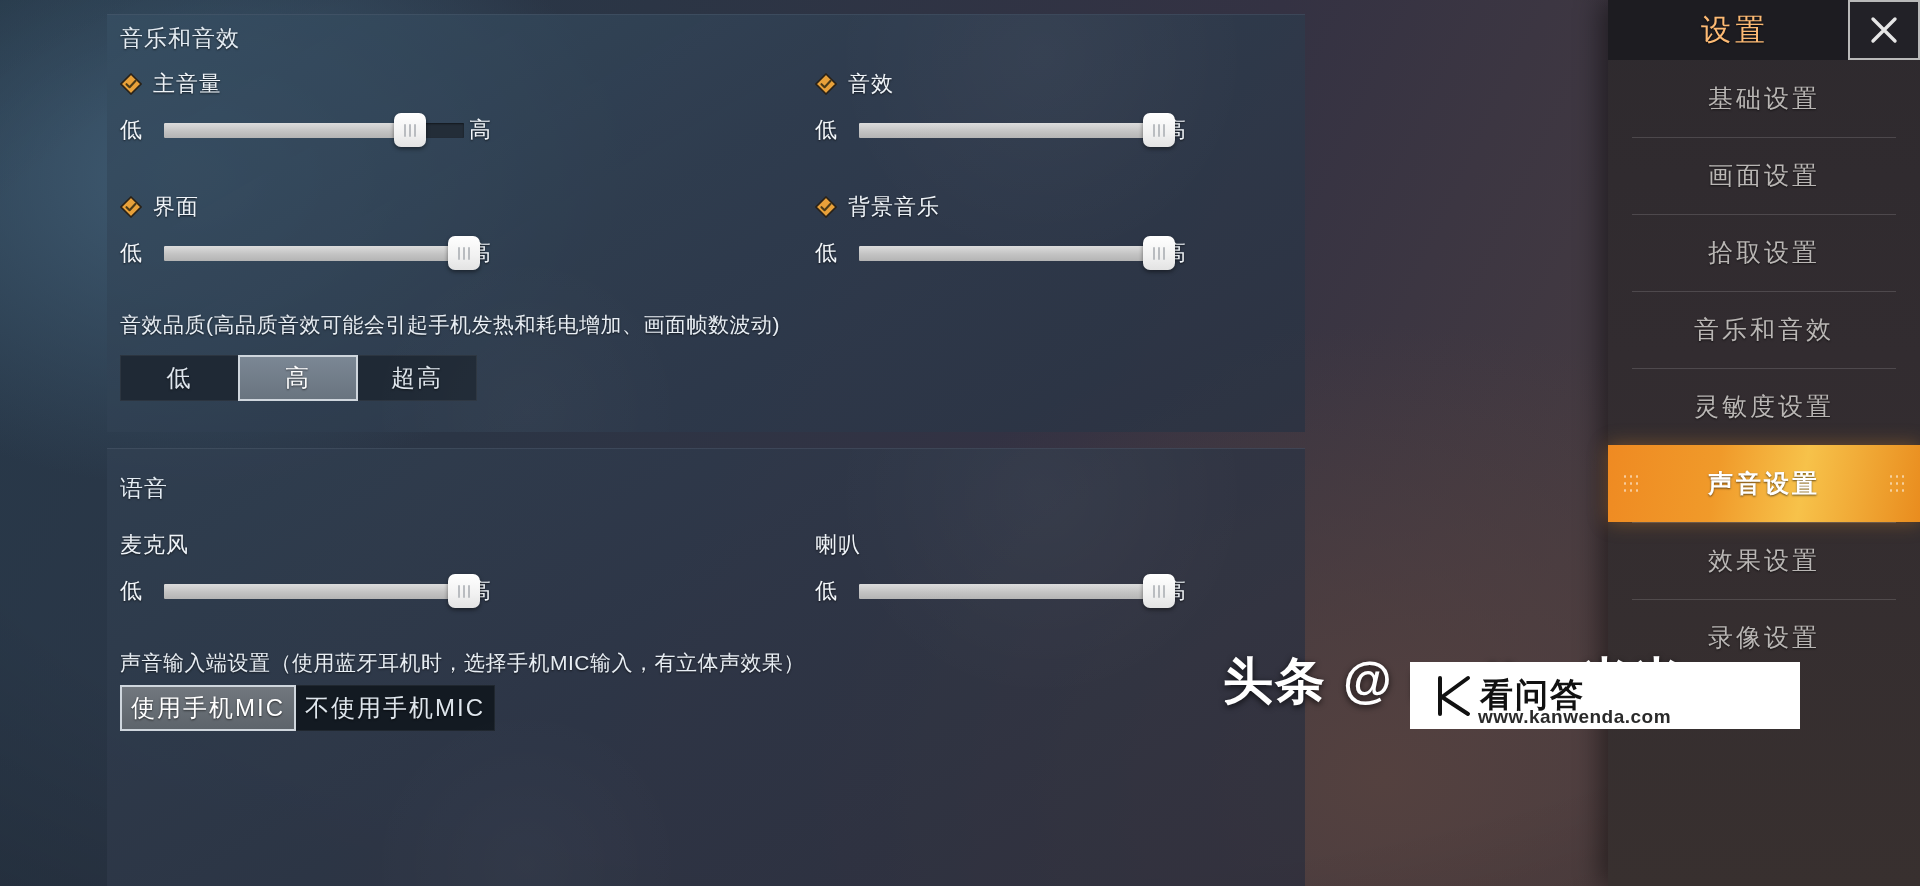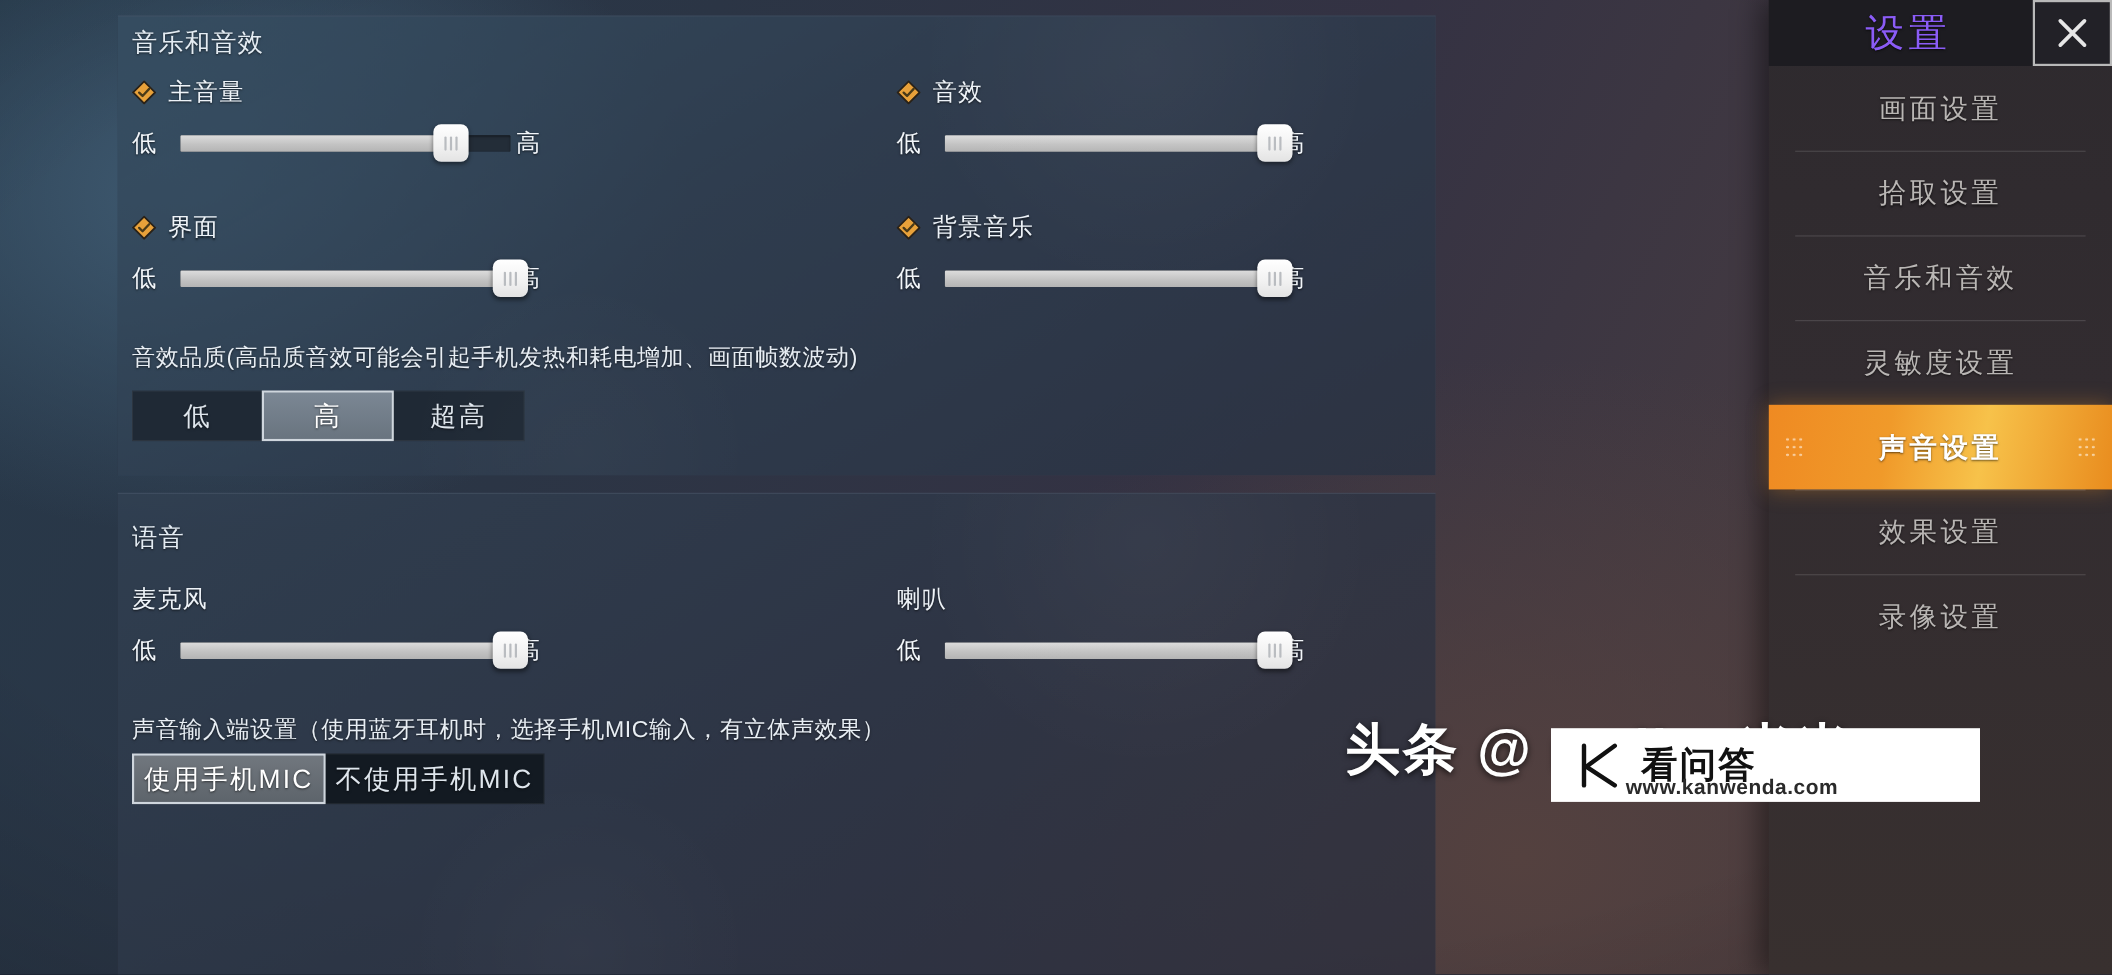--- a/index.html
+++ b/index.html
@@ -134,21 +134,21 @@
     position:absolute; right:0; top:0; width:312px; height:886px;
     background:linear-gradient(180deg,#2e2a2e 0%,#322c30 40%,#38302f 100%);
     box-shadow:-8px 0 24px rgba(0,0,0,.45);
   }
   .sb-head {
     position:relative; height:60px;
     background:#1d1c21;
     display:flex; align-items:center;
   }
   .sb-title {
-    flex:1; text-align:center; font-size:35px; color:#8b5cf6;
+    flex:1; text-align:center; font-size:30px; color:#fdba74;
     letter-spacing:4px; padding-left:14px;
     text-shadow:0 1px 2px rgba(0,0,0,.7);
   }
   .sb-close {
     width:72px; height:60px; flex:none;
     border:2px solid #b9b9b9;
     background:#222127;
     display:flex; align-items:center; justify-content:center;
   }
   .sb-close svg { display:block; }
@@ -184,21 +184,21 @@
   .wm-text {
     position:absolute; left:1223px; top:648px;
     font-size:50px; font-weight:bold; color:#ffffff;
     letter-spacing:2px; white-space:nowrap;
     text-shadow:0 2px 6px rgba(0,0,0,.75);
     pointer-events:none;
   }
   .wm-box {
     position:absolute; left:1410px; top:662px;
     width:390px; height:67px; background:#ffffff;
-    display:flex; align-items:center; gap:12px; padding-left:18px;
+    display:flex; align-items:center; padding-left:18px;
   }
   .wm-logo { width:52px; height:52px; flex:none; }
   .wm-cn { font-size:33px; font-weight:bold; color:#111; letter-spacing:2px; }
   .wm-url {
     position:absolute; left:1478px; top:706px;
     font-size:19px; color:#2a2a2a; font-weight:bold; letter-spacing:.5px;
   }
 </style>
 </head>
 <body>
@@ -373,20 +373,21 @@
       <div class="sb-close">
         <span>
           <svg width="36" height="36" viewBox="0 0 36 36">
             <path d="M7 7 L29 29 M29 7 L7 29" stroke="#e6e6e6" stroke-width="3.4" stroke-linecap="round"></path>
           </svg>
         </span>
       </div>
     </div>
 
     <div class="sb-list">
+      <div class="sb-item">基础设置</div>
       <div class="sb-item">画面设置</div>
       <div class="sb-item">拾取设置</div>
       <div class="sb-item">音乐和音效</div>
       <div class="sb-item">灵敏度设置</div>
       <div class="sb-item active">
         <span class="dots-l"></span>
         <span>声音设置</span>
         <span class="dots-r"></span>
       </div>
       <div class="sb-item">效果设置</div>

